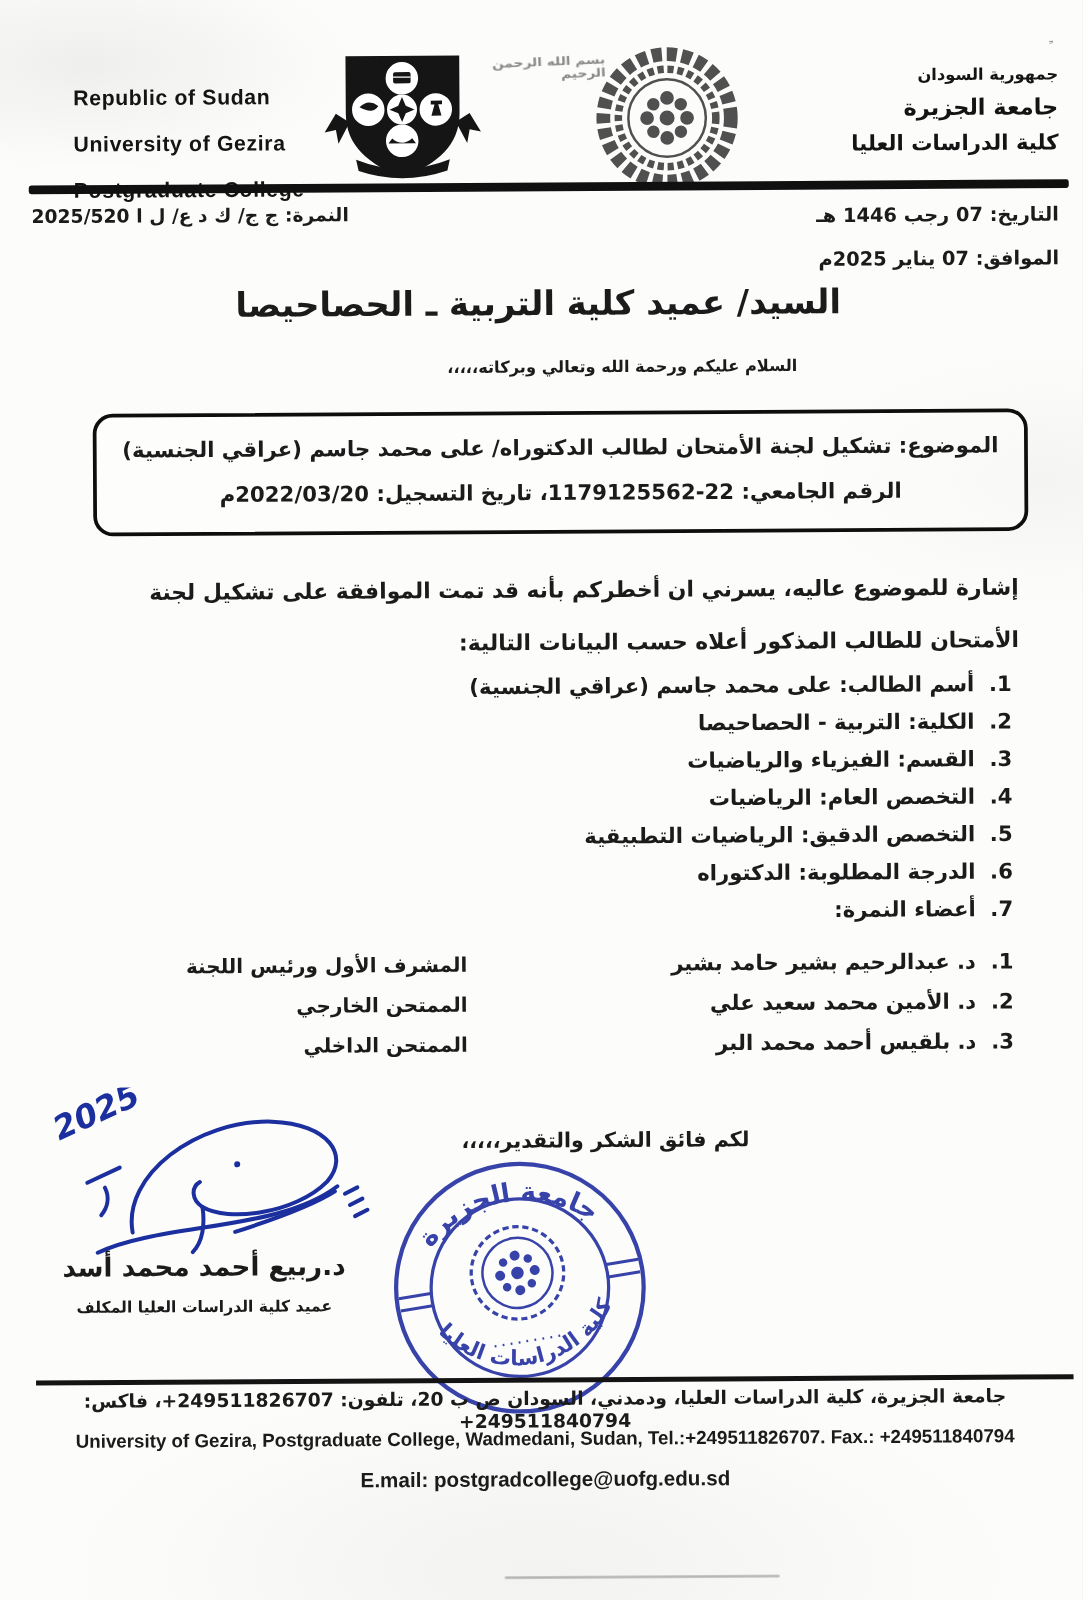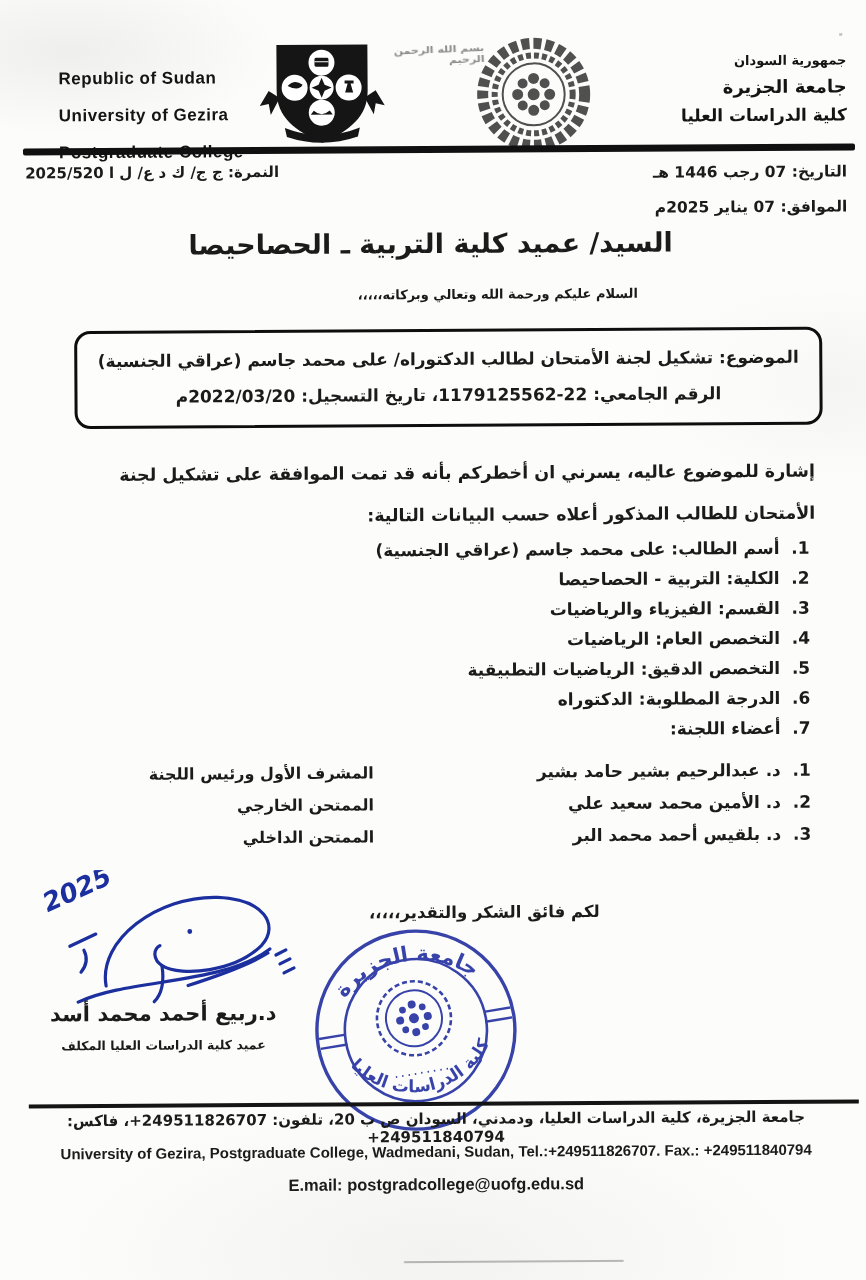--- a/index.html
+++ b/index.html
@@ -158,21 +158,21 @@
     <div class="d-item">
       <span class="d-num">5.</span>
       <span>التخصص الدقيق: الرياضيات التطبيقية</span>
     </div>
     <div class="d-item">
       <span class="d-num">6.</span>
       <span>الدرجة المطلوبة: الدكتوراه</span>
     </div>
     <div class="d-item">
       <span class="d-num">7.</span>
-      <span>أعضاء اللجنة:</span>
+      <span>أعضاء النمرة:</span>
     </div>
   </div>
 
   <div class="abs committee">
     <div class="c-row">
       <span class="c-num">1.</span>
       <span class="c-name">د. عبدالرحيم بشير حامد بشير</span>
       <span class="c-role">المشرف الأول ورئيس اللجنة</span>
     </div>
     <div class="c-row">

